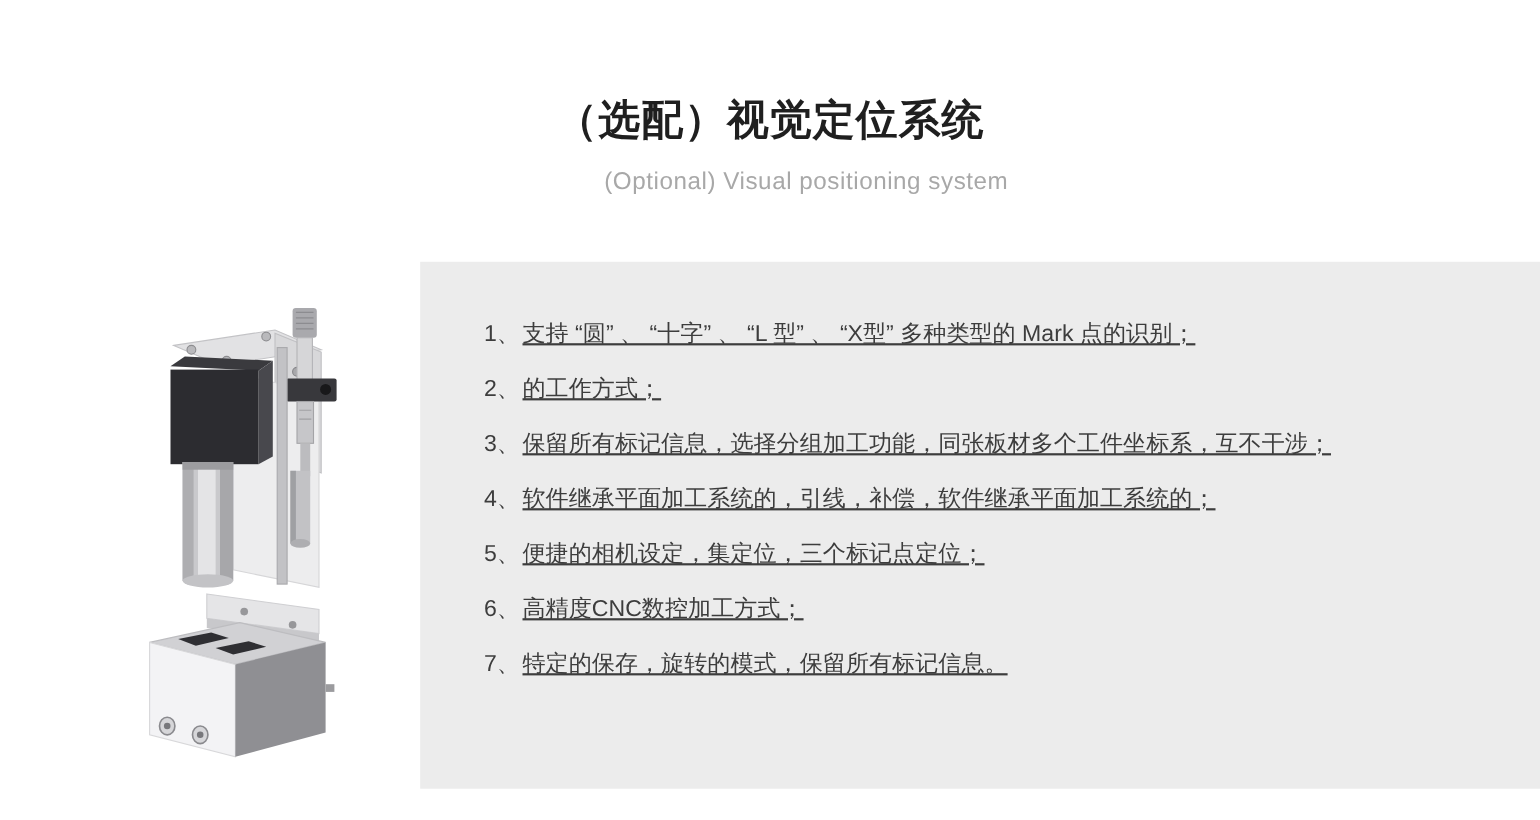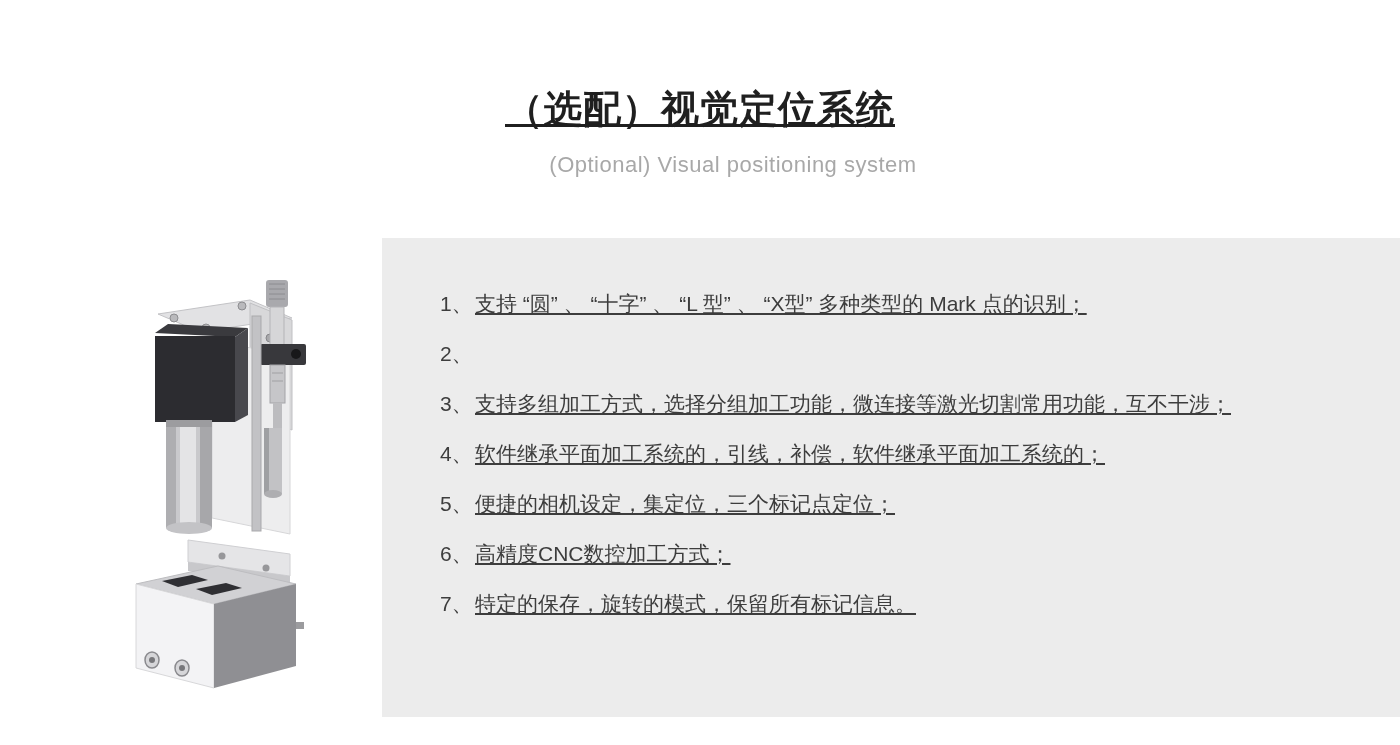--- a/index.html
+++ b/index.html
@@ -4,21 +4,21 @@
 <style>
   html,body{margin:0;padding:0;}
   body{
     width:1400px;height:745px;position:relative;overflow:hidden;
     background:#ffffff;
     font-family:"Liberation Sans","DejaVu Sans",sans-serif;
   }
   .page-title{
     position:absolute;top:84px;left:0;width:100%;
     text-align:center;font-size:38px;font-weight:bold;
-    color:#1f1f1f;letter-spacing:1px;text-decoration:underline;
+    color:#1f1f1f;letter-spacing:1px;
   }
   .page-subtitle{
     position:absolute;top:152px;left:0;width:100%;
     text-align:center;font-size:22px;color:#a8a8a8;letter-spacing:0.5px;padding-left:33px;
   }
   .panel{
     position:absolute;left:382px;top:238px;width:1018px;height:479px;
     background:#ececec;
   }
   .features{
@@ -112,27 +112,28 @@
     <div class="feat">
       <span class="num">1、</span>
       <span class="txt">
         <span class="ln">支持 “圆” 、 “十字” 、 “L 型” 、 “X型” 多种类型的 Mark 点的识别；</span>
       </span>
     </div>
 
     <div class="feat">
       <span class="num">2、</span>
       <span class="txt">
+        <span class="ln">的工作方式；</span>
       </span>
     </div>
 
     <div class="feat">
       <span class="num">3、</span>
       <span class="txt">
-        <span class="ln">支持多组加工方式，选择分组加工功能，微连接等激光切割常用功能，互不干涉；</span>
+        <span class="ln">保留所有标记信息，选择分组加工功能，同张板材多个工件坐标系，互不干涉；</span>
       </span>
     </div>
 
     <div class="feat">
       <span class="num">4、</span>
       <span class="txt">
         <span class="ln">软件继承平面加工系统的，引线，补偿，软件继承平面加工系统的；</span>
       </span>
     </div>
 

